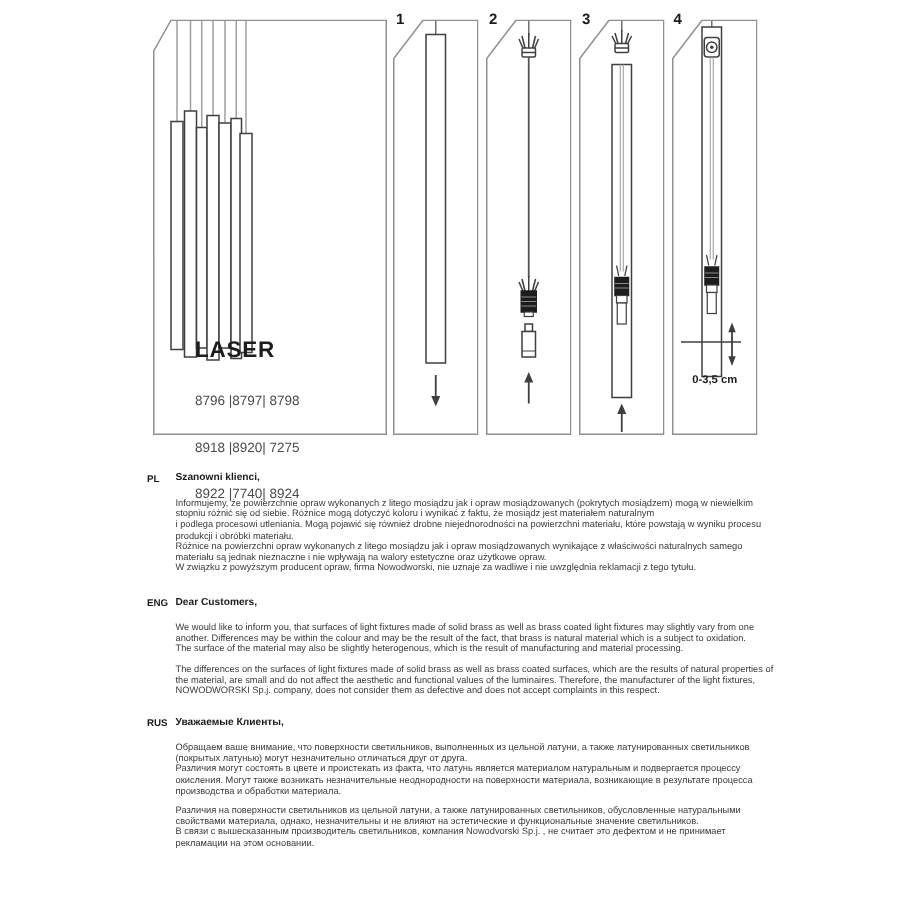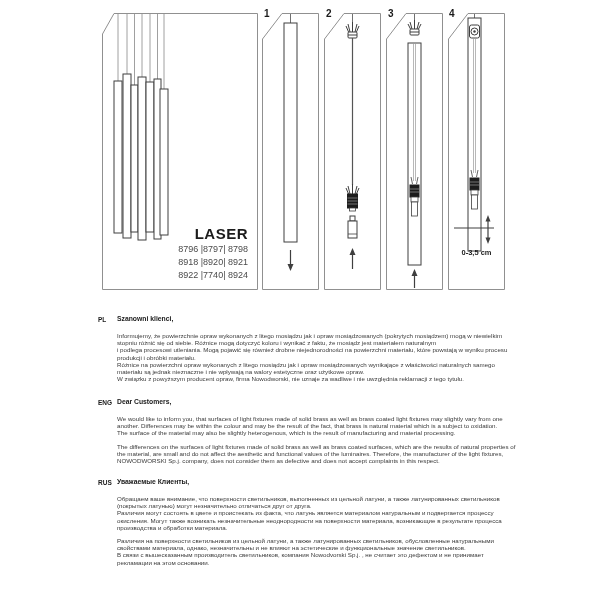--- a/index.html
+++ b/index.html
@@ -1,23 +1,23 @@
 <!DOCTYPE html>
 <html><head>
 <meta charset="utf-8">
 <style>
   html,body{margin:0;padding:0;background:#fff;}
   .page{position:relative;width:600px;height:600px;background:#fff;overflow:hidden;
         font-family:"Liberation Sans",sans-serif;color:#2b2b2b;}
   .abs{position:absolute;}
   svg{display:block;}
   .step-num{position:absolute;top:8px;font-weight:bold;font-size:10px;color:#1a1a1a;}
-  .product-block{position:absolute;left:130px;top:226px;width:118px;text-align:right;}
+  .product-block{position:absolute;left:130px;top:226px;width:118px;}
   .product-name{font-weight:bold;font-size:15px;letter-spacing:.5px;color:#1c1c1c;line-height:16px;}
-  .model-row{font-size:9px;line-height:12px;color:#4a4a4a;margin-top:1px;}
+  .model-row{font-size:9px;line-height:12px;color:#4a4a4a;margin-top:19px;}
   .measure{position:absolute;left:448px;top:248px;width:57px;text-align:center;
            font-weight:bold;font-size:7.5px;color:#1c1c1c;}
   .section{position:absolute;left:98px;width:500px;}
   .lang-label{position:absolute;left:0;top:1px;font-weight:bold;font-size:6.5px;color:#1a1a1a;}
   .sec-content{margin-left:19px;width:480px;}
   .greeting{font-weight:bold;font-size:6.8px;color:#1a1a1a;margin-bottom:10px;}
   .body-text{font-size:6.2px;line-height:7.2px;white-space:pre-line;color:#3a3a3a;margin-bottom:6px;}
 </style>
 </head>
 <body>
@@ -42,21 +42,21 @@
       <rect x="36" y="64" width="8" height="163"></rect>
       <rect x="44" y="69" width="8" height="150"></rect>
       <rect x="52" y="66" width="7" height="160"></rect>
       <rect x="58" y="76" width="8" height="146"></rect>
     </g>
   </svg>
 
   <div class="product-block">
     <div class="product-name">LASER</div>
     <div class="model-row">8796 |8797| 8798</div>
-    <div class="model-row">8918 |8920| 8921</div>
+    <div class="model-row">8918 |8920| 7275</div>
     <div class="model-row">8922 |7740| 8924</div>
   </div>
 
   <svg class="abs" style="left:262px;top:13px" width="57" height="277" viewBox="0 0 57 277">
     <polygon points="20,0.5 56.5,0.5 56.5,276.5 0.5,276.5 0.5,26" fill="#ffffff" stroke="#909090" stroke-width="1"></polygon>
     <line x1="28.5" y1="1" x2="28.5" y2="10" stroke="#707070" stroke-width="1"></line>
     <rect x="22" y="10" width="13" height="219" fill="#ffffff" stroke="#3f3f3f" stroke-width="1"></rect>
     <g stroke="#3f3f3f" stroke-width="1.2" fill="#3f3f3f">
       <line x1="28.5" y1="237" x2="28.5" y2="252"></line>
       <polygon points="25.5,251 31.5,251 28.5,258" stroke="none"></polygon>

